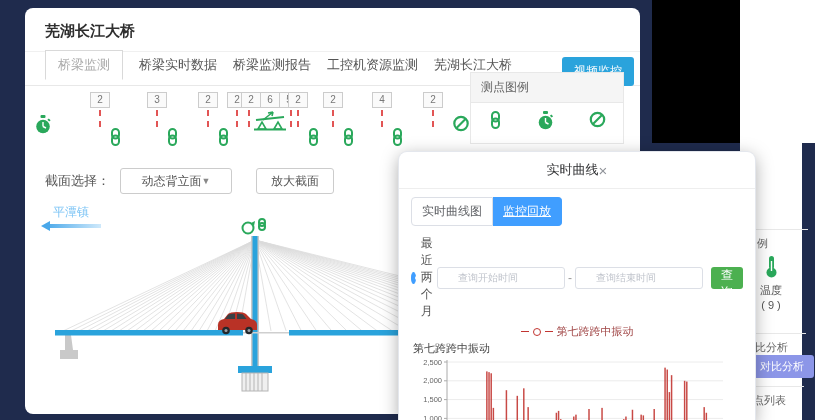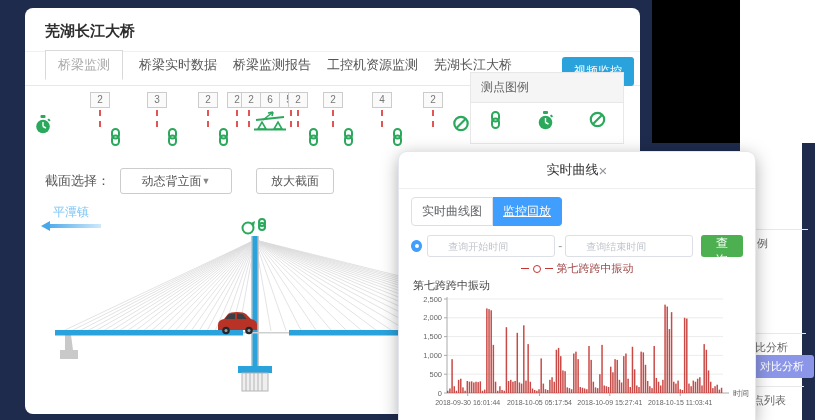--- a/index.html
+++ b/index.html
@@ -92,20 +92,29 @@
   .spacer{flex:1;}
 </style>
 </head>
 <body>
 
 <div class="black-block"></div>
 <div class="white-top-right"></div>
 
 <div class="right-panel">
   <div class="rp-header" style="top:86px;padding-left:6px;">图例</div>
+  <div class="rp-temp">
+    <svg width="13" height="24" viewBox="0 0 13 24">
+      <rect x="4" y="1" width="5" height="13" rx="2.5" fill="#2aa85b"></rect>
+      <circle cx="6.5" cy="17.5" r="5" fill="#2aa85b"></circle>
+      <line x1="6.5" y1="6" x2="6.5" y2="16" stroke="#fff" stroke-width="1.4"></line>
+    </svg>
+    <div>温度</div>
+    <div>( 9 )</div>
+  </div>
   <div class="rp-header" style="top:190px;padding-left:4px;">对比分析</div>
   <button class="rp-btn">对比分析</button>
   <div class="rp-header" style="top:243px;padding-left:2px;">测点列表</div>
 </div>
 
 <div class="card">
   <div class="card-title">芜湖长江大桥</div>
 
   <div class="tabbar">
     <span class="tab active">桥梁监测</span>
@@ -355,20 +364,21 @@
     <span class="modal-title">实时曲线</span>
     <span class="modal-close">×</span>
   </div>
   <div class="modal-body">
     <div class="mtabs">
       <button class="mtab">实时曲线图</button>
       <button class="mtab active">监控回放</button>
     </div>
     <div class="controls">
       <span class="radio"></span>
+      <span>最近两个月</span>
       <span class="spacer"></span>
       <input class="ctl-input" placeholder="查询开始时间" style="">
       <span class="sep">-</span>
       <input class="ctl-input" placeholder="查询结束时间" style="">
       <button class="query-btn">查询</button>
     </div>
     <div class="chart-legend">
       <span class="lg-line"></span>
       <span class="lg-circle"></span>
       <span class="lg-line"></span>

